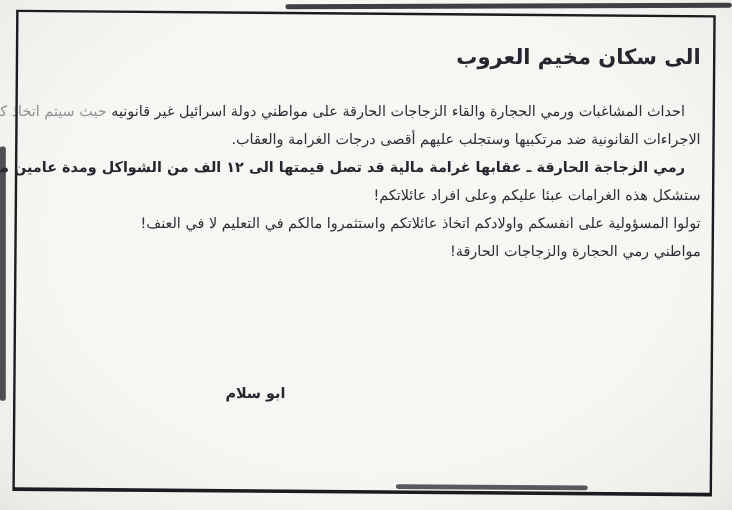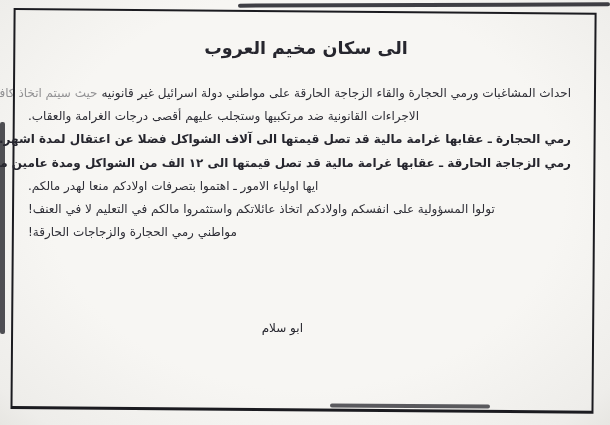--- a/index.html
+++ b/index.html
@@ -22,46 +22,47 @@
   }
   .content{
     position:absolute;
     left:28px; right:26px; top:0;
     direction:rtl;
     filter:blur(0.3px);
   }
   .title{
     position:absolute;
     top:38px; left:0; right:0;
-    text-align:center;
+    text-align:right;
     font-size:17.5px;
     font-weight:bold;
     letter-spacing:.5px;
     color:#26262e;
   }
   .lines{
     position:absolute;
     top:82px; left:0; right:0;
   }
   .line{
     height:23.2px;
     line-height:23.2px;
     font-size:12px;
     white-space:nowrap;
-    text-align:left;
+    text-align:right;
   }
   .line.right{ text-align:right; padding-right:13px; }
   .line.bold{ font-weight:bold; color:#26262e; }
   .faint{ opacity:.5; filter:blur(.4px); }
   .signature{
     position:absolute;
-    top:318px; left:45px;
+    top:318px; left:55px;
     width:200px;
+    text-align:center;
     font-size:12px;
-    font-weight:normal;
+    font-weight:bold;
     line-height:21.5px;
     color:#26262e;
     direction:rtl;
   }
   .sig-name{ transform:translateX(30px); }
   .smudge{ position:absolute; background:#26262c; pointer-events:none; }
   .smudge-top{ top:3px; left:238px; width:372px; height:4px; opacity:.88; transform:rotate(-0.2deg); border-radius:2px; }
   .smudge-left{ top:122px; left:0; width:5px; height:212px; opacity:.8; border-radius:2px; }
   .smudge-bottom{ top:404px; left:330px; width:160px; height:4px; opacity:.75; transform:rotate(0.4deg); border-radius:2px; }
 </style>
@@ -76,32 +77,31 @@
 
   <div class="frame"></div>
 
   <div class="content">
 
     <div class="title">الى سكان مخيم العروب</div>
 
     <div class="lines">
 
       <div class="line right">
-        <span>احداث المشاغبات ورمي الحجارة والقاء الزجاجة الحارقة على مواطني دولة اسرائيل غير قانونيه</span>
+        <span>احداث المشاغبات ورمي الحجارة والقاء الزجاجات الحارقة على مواطني دولة اسرائيل غير قانونيه</span>
         <span class="faint">حيث سيتم اتخاذ كافة</span>
       </div>
 
       <div class="line">الاجراءات القانونية ضد مرتكبيها وستجلب عليهم أقصى درجات الغرامة والعقاب.</div>
 
-      <div class="line right bold">رمي الحجارة ـ  عقابها غرامة مالية قد تصل  قيمتها الى آلاف الشواكل  فضلا عن اعتقال لمدة اشهر.</div>
 
       <div class="line right bold">رمي الزجاجة الحارقة ـ عقابها غرامة مالية قد تصل قيمتها الى ١٢ الف من الشواكل ومدة عامين من الاعتقال.</div>
 
+      <div class="line">ستشكل هذه الغرامات عبئا عليكم وعلى افراد عائلاتكم!</div>
 
-      <div class="line">ايها اولياء الامور ـ اهتموا بتصرفات اولادكم منعا لهدر مالكم.</div>
 
       <div class="line">تولوا المسؤولية على انفسكم واولادكم اتخاذ عائلاتكم واستثمروا مالكم في التعليم لا في العنف!</div>
 
       <div class="line">مواطني رمي الحجارة والزجاجات الحارقة!</div>
 
 
     </div>
 
     <div class="signature">
       <div class="sig-name">ابو سلام</div>

